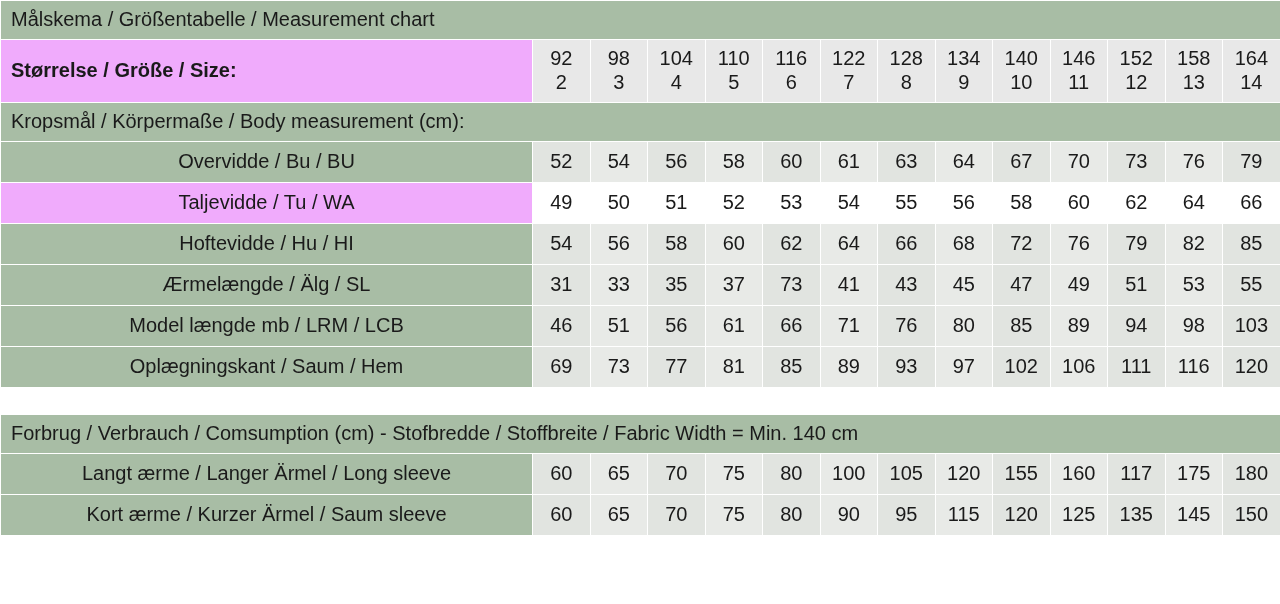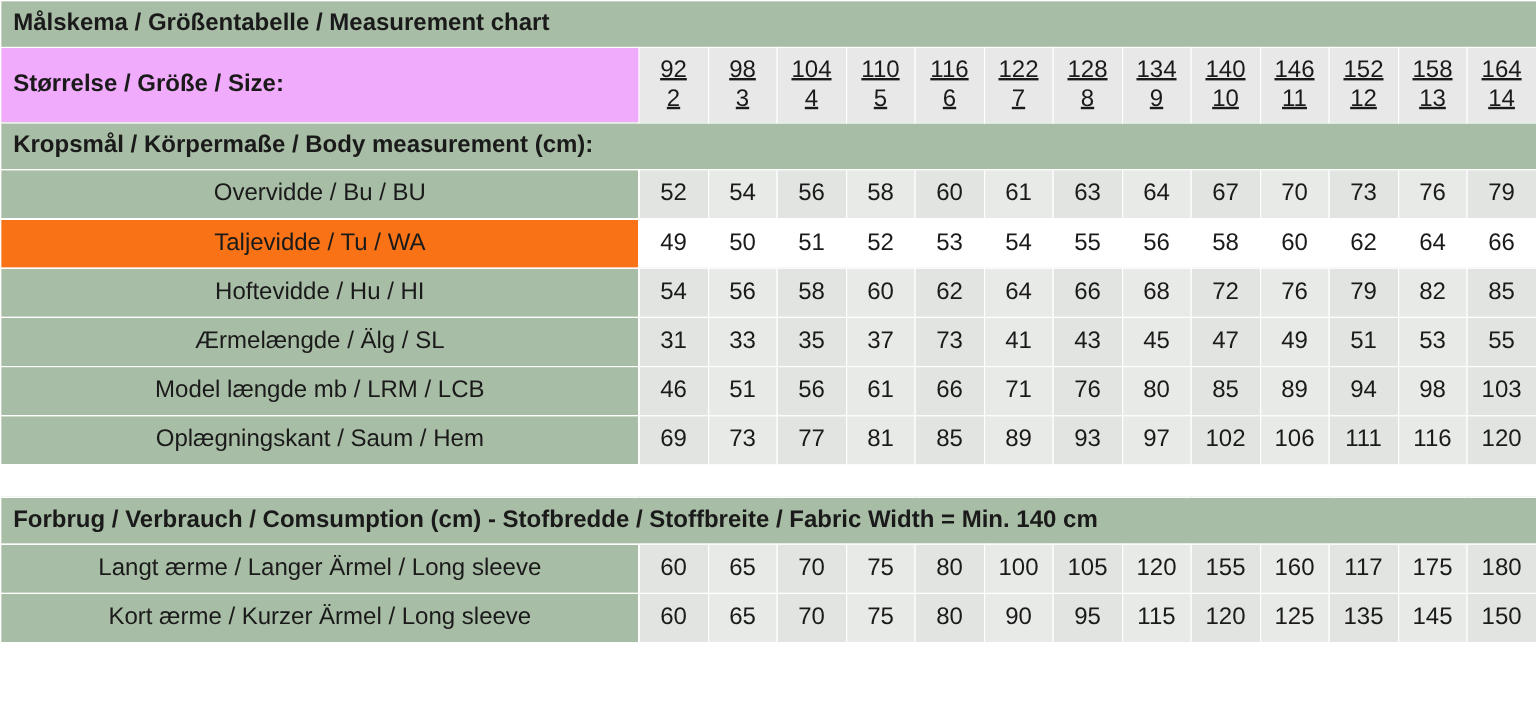--- a/index.html
+++ b/index.html
@@ -31,21 +31,21 @@
 
   td, th {
     border: 1px solid #ffffff;
     padding: 0;
     margin: 0;
   }
 
   
   .title-row td {
     background: #a8bda5;
-    font-weight: bold;
+    font-weight: normal;
     font-size: 20px;
     padding: 7px 8px 8px 10px;
     border: 1px solid #ffffff;
   }
 
   
   .size-head-row td.lbl {
     background: #f0abfc;
     font-weight: bold;
     font-size: 20px;
@@ -55,21 +55,20 @@
   .size-head-row td.num {
     background: #e8e8e8;
     text-align: center;
     font-size: 20px;
     line-height: 1.22;
     padding: 6px 6px 7px 6px;
     vertical-align: top;
   }
   .size-head-row td.num span {
     display: block;
-    text-decoration: underline;
   }
 
   
   tr.data td.lbl {
     font-size: 20px;
     padding: 8px 10px 9px 10px;
     vertical-align: middle;
     white-space: nowrap;
     overflow: hidden;
     text-align: center;
@@ -78,21 +77,21 @@
     font-size: 20px;
     text-align: center;
     padding: 8px 5px 9px 5px;
     vertical-align: middle;
   }
 
   tr.row-green td { background: #a8bda5; }
   tr.row-green td.num { background: #e1e4e0; }
   tr.row-green td.num.alt { background: #e8eae7; }
 
-  tr.row-white td { background: #f97316; }
+  tr.row-white td { background: #f0abfc; }
   tr.row-white td.num { background: #ffffff; }
 
   .spacer {
     height: 26px;
     background: #ffffff;
     width: 1280px;
   }
 
   .block2 .title-row td {
     font-size: 20px;
@@ -324,21 +323,21 @@
         <td class="num">105</td>
         <td class="num alt">120</td>
         <td class="num">155</td>
         <td class="num alt">160</td>
         <td class="num">117</td>
         <td class="num alt">175</td>
         <td class="num">180</td>
       </tr>
 
       <tr class="data row-green">
-        <td class="lbl">Kort ærme / Kurzer Ärmel / Long sleeve</td>
+        <td class="lbl">Kort ærme / Kurzer Ärmel / Saum sleeve</td>
         <td class="num">60</td>
         <td class="num alt">65</td>
         <td class="num">70</td>
         <td class="num alt">75</td>
         <td class="num">80</td>
         <td class="num alt">90</td>
         <td class="num">95</td>
         <td class="num alt">115</td>
         <td class="num">120</td>
         <td class="num alt">125</td>

